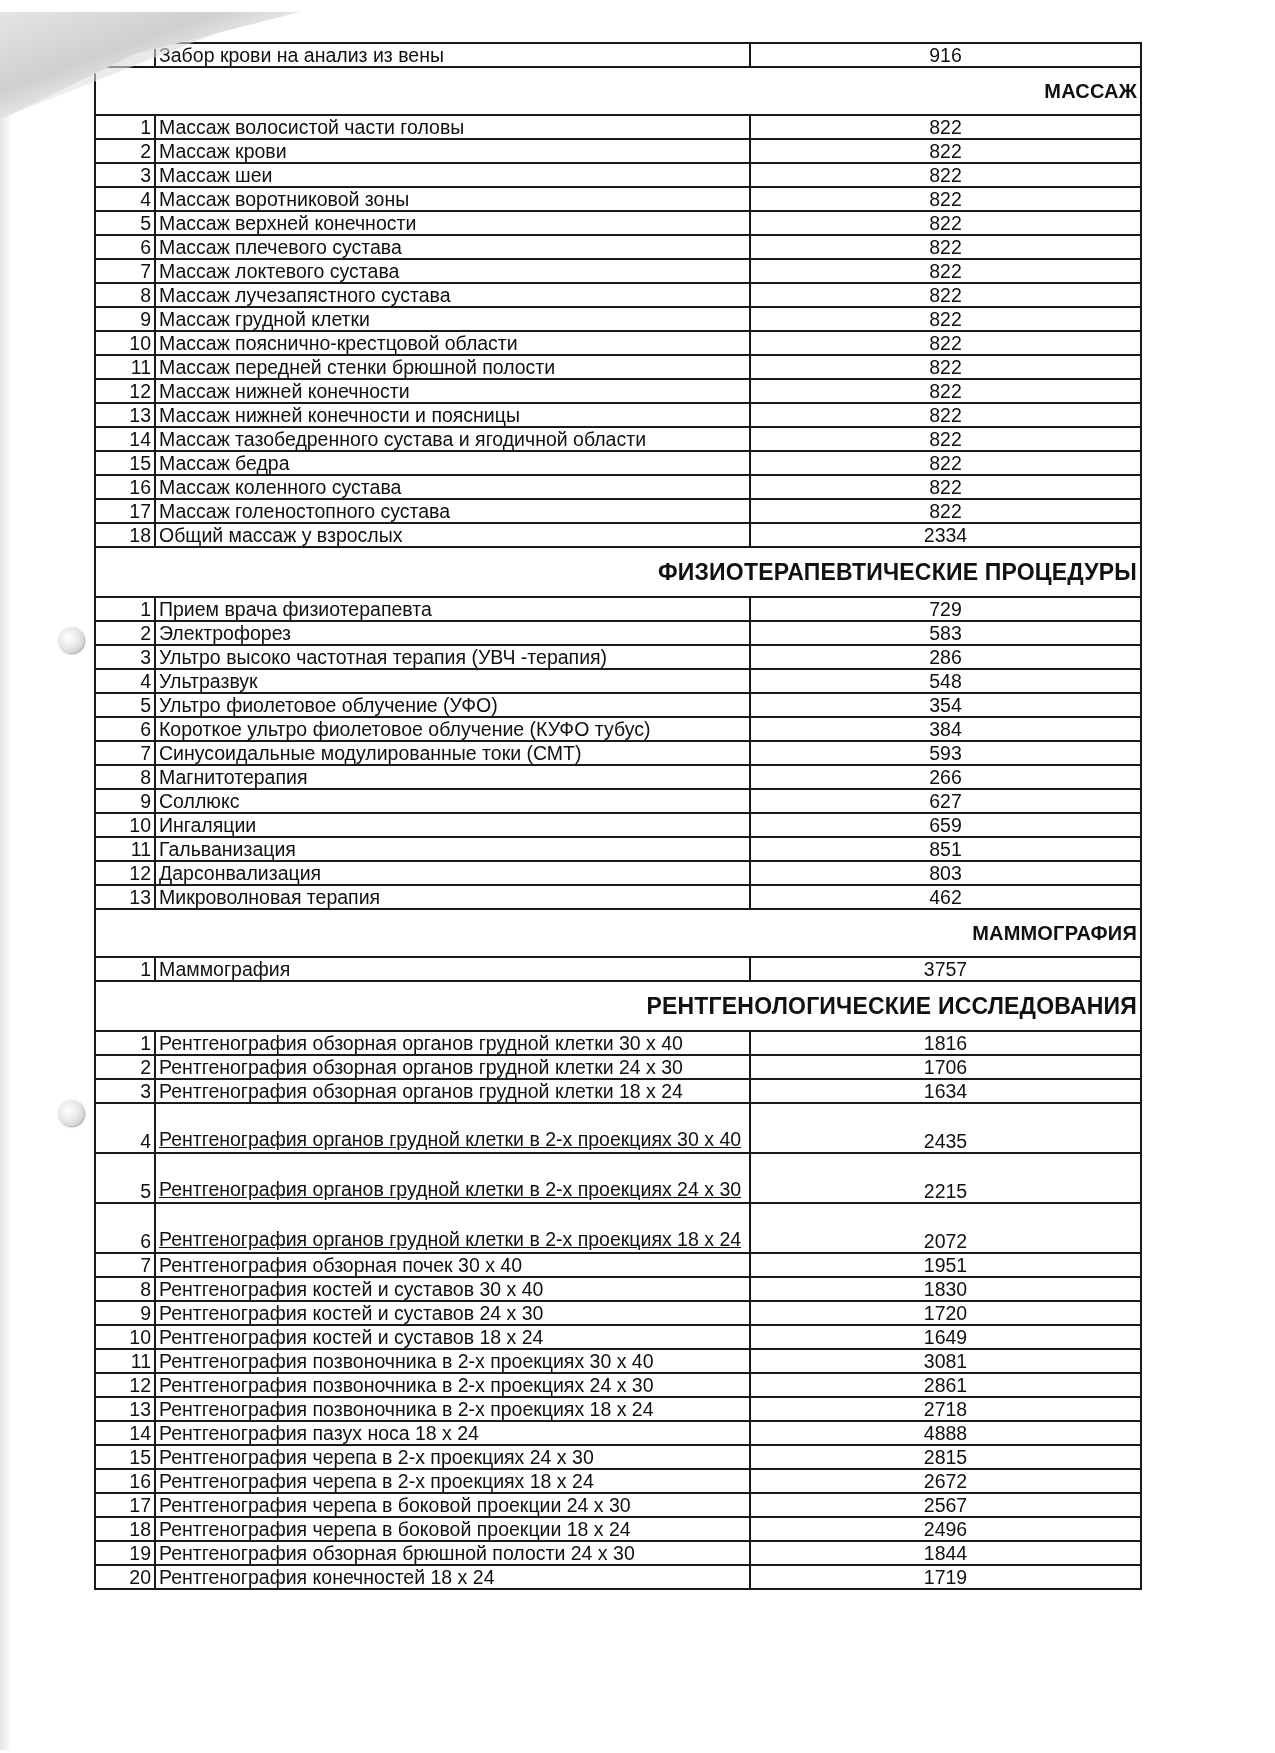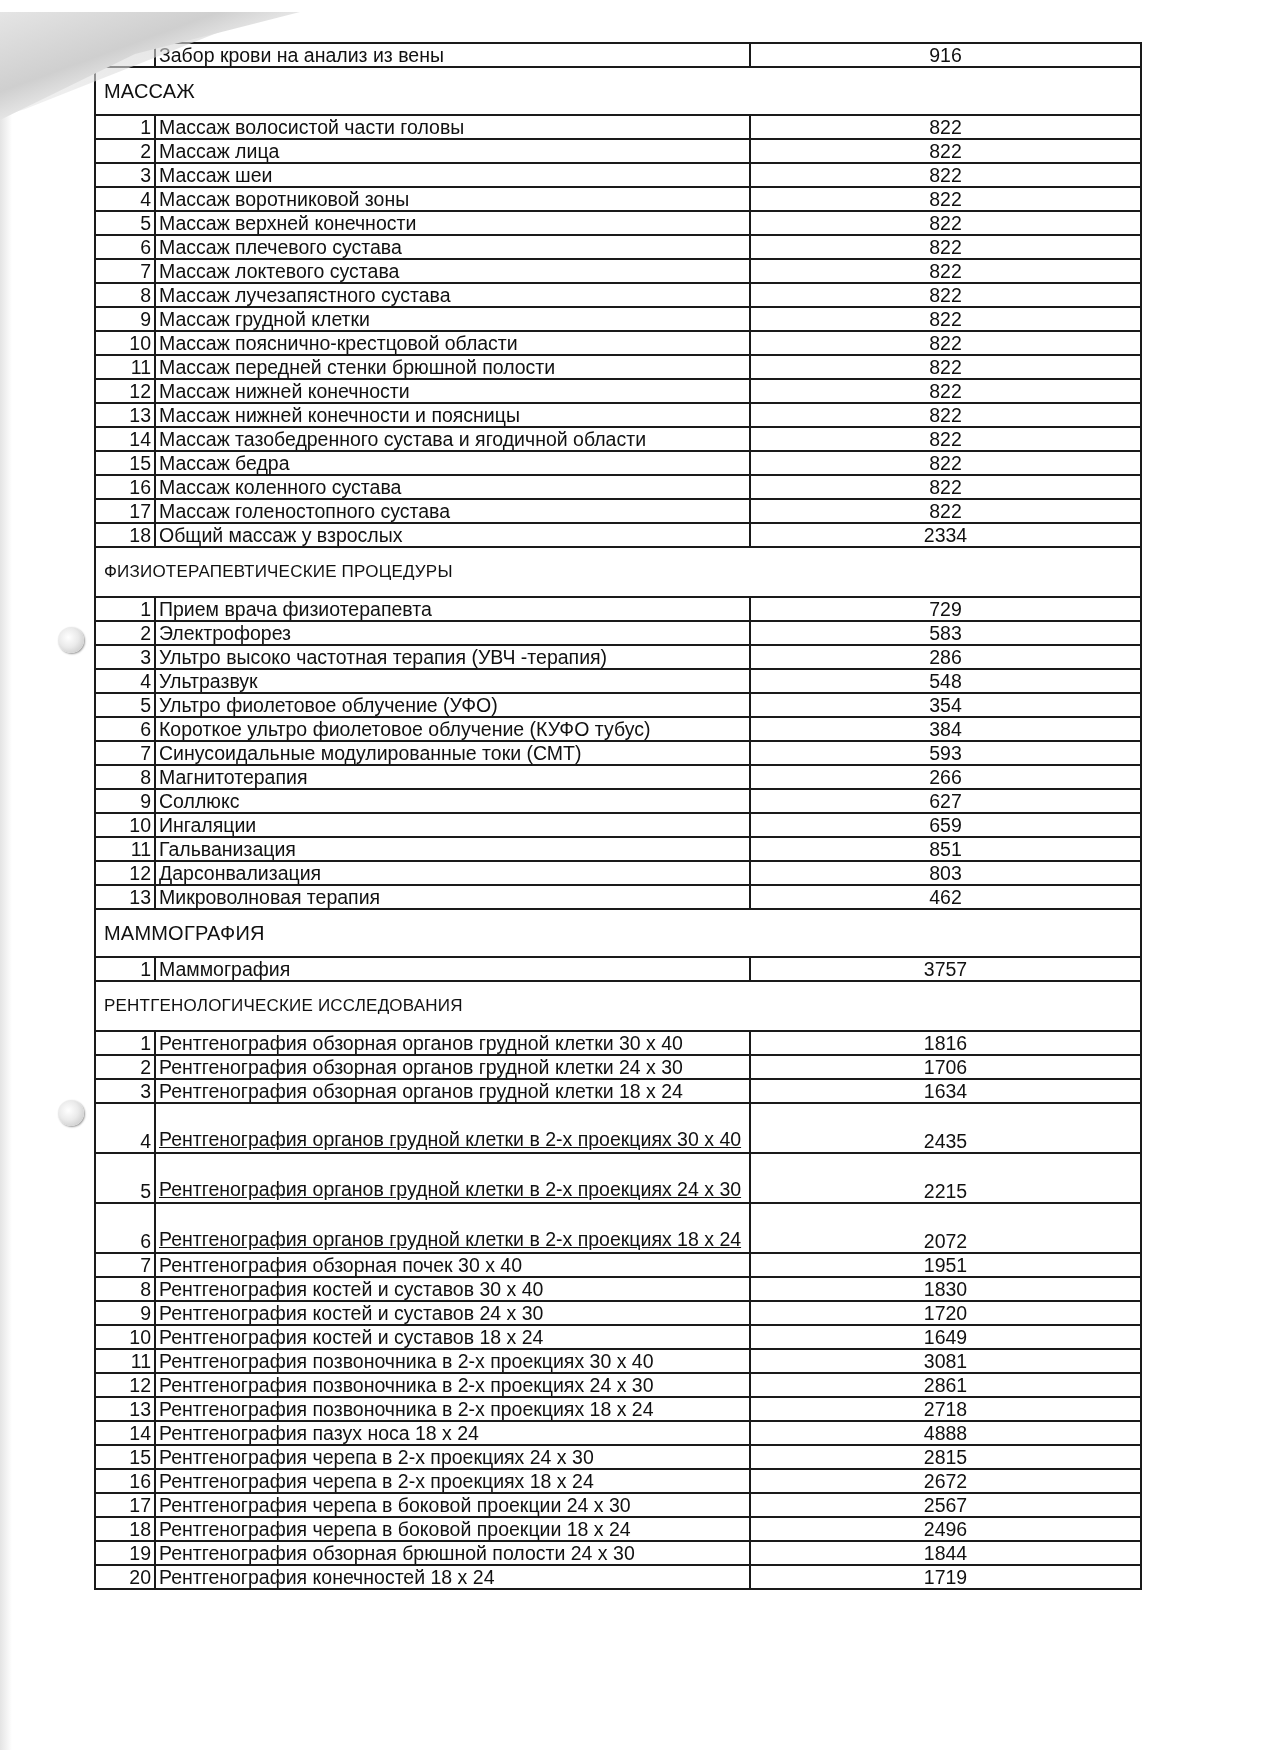--- a/index.html
+++ b/index.html
@@ -32,25 +32,25 @@
   table.price td {
     border: 2px solid #1a1a1a; padding: 0 3px; font-size: 19.5px; line-height: 22px;
     height: 22px; vertical-align: bottom; white-space: nowrap;
   }
   td.num { text-align: right; width: 52px; padding-right: 2px; }
   td.name { width: 587px; padding-left: 3px; }
   td.price { text-align: center; border-radius: 8px; }
   td.name.wrap { white-space: normal; line-height: 25px; text-decoration: underline; }
   tr.tall td { height: 48px; }
   tr.section td {
-    height: 46px; text-align: left; vertical-align: middle; font-weight: normal; font-size: 20px;
+    height: 46px; text-align: right; vertical-align: middle; font-weight: bold; font-size: 20px;
     letter-spacing: 0.2px;
     padding-left: 8px;
   }
-  tr.section.big td { height: 48px; font-size: 17px; }
+  tr.section.big td { height: 48px; font-size: 23px; }
 </style>
 </head>
 <body>
 
 <div class="left-edge"></div>
 <div class="curl-shadow"></div>
 <div class="curl"></div>
 <div class="punch" style="left:58px; top:627px;"></div>
 <div class="punch" style="left:58px; top:1100px;"></div>
 
@@ -64,21 +64,21 @@
   <tr class="section">
         <td colspan="3">МАССАЖ</td>
       </tr>
       <tr>
         <td class="num">1</td>
         <td class="name">Массаж волосистой части головы</td>
         <td class="price">822</td>
       </tr>
       <tr>
         <td class="num">2</td>
-        <td class="name">Массаж лица</td>
+        <td class="name">Массаж крови</td>
         <td class="price">822</td>
       </tr>
       <tr>
         <td class="num">3</td>
         <td class="name">Массаж шеи</td>
         <td class="price">822</td>
       </tr>
       <tr>
         <td class="num">4</td>
         <td class="name">Массаж воротниковой зоны</td>

